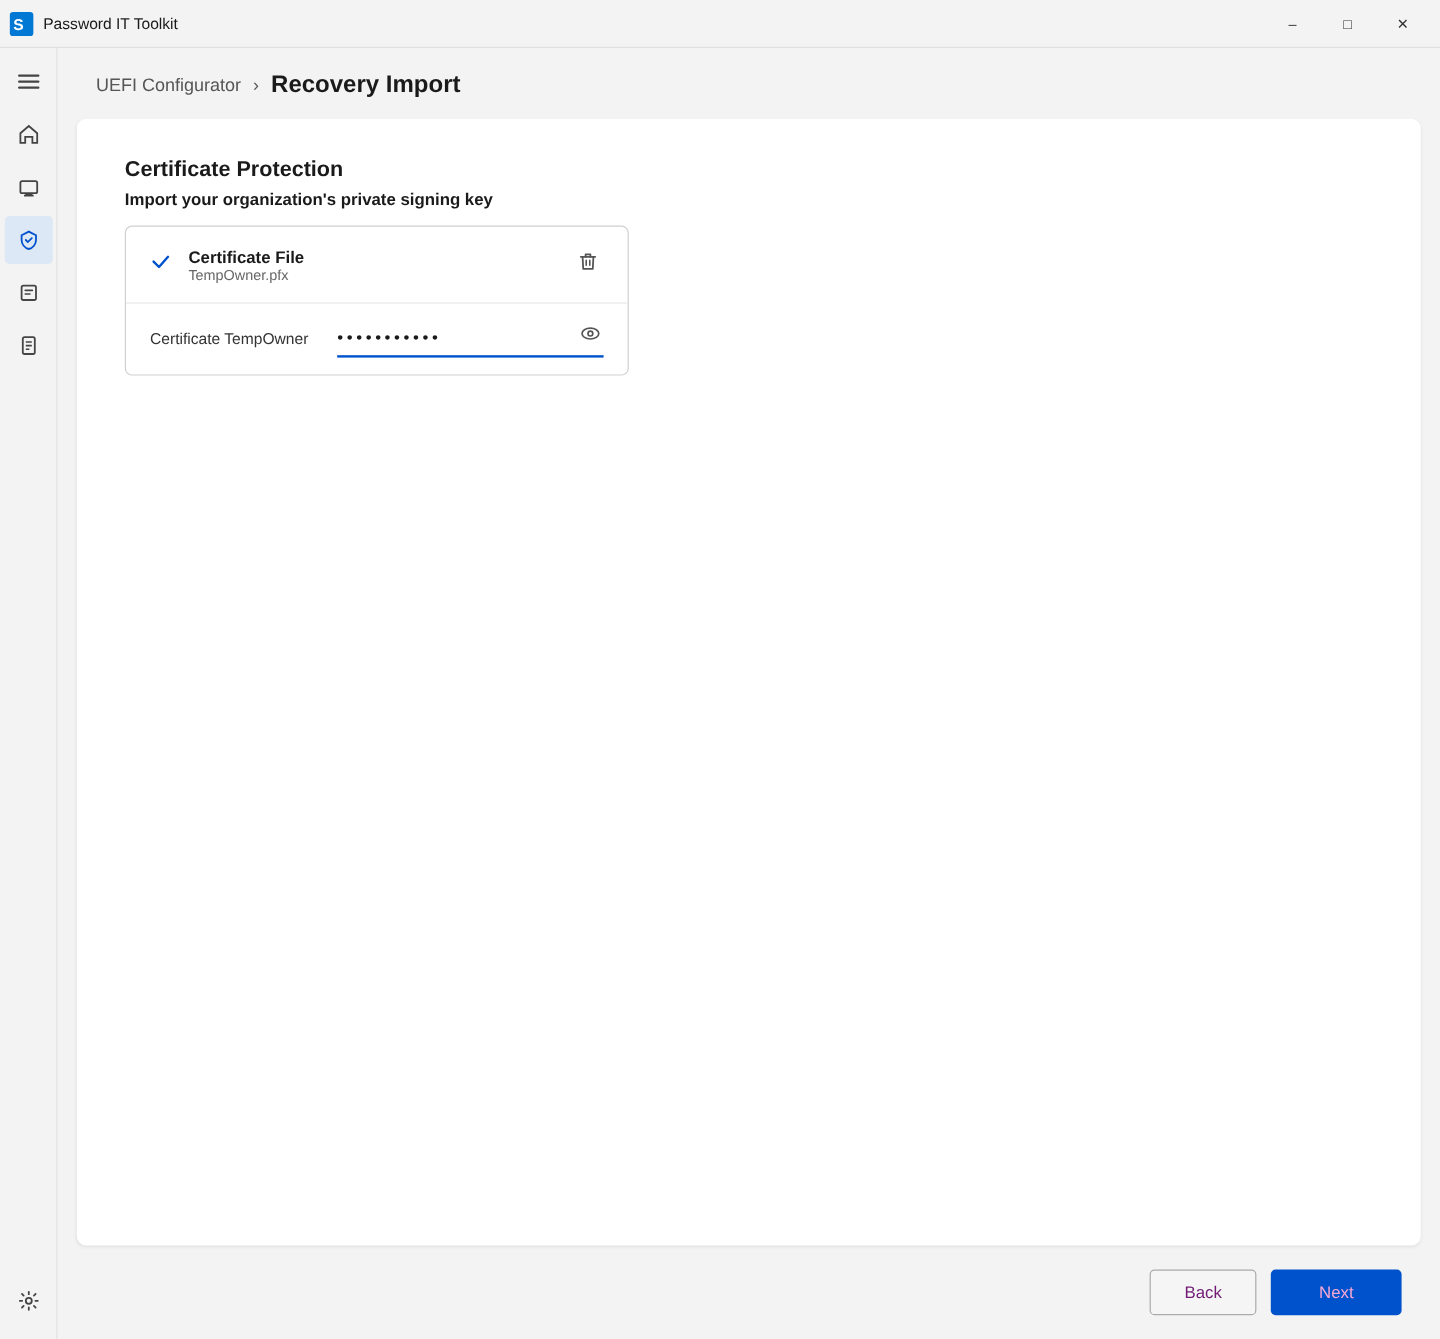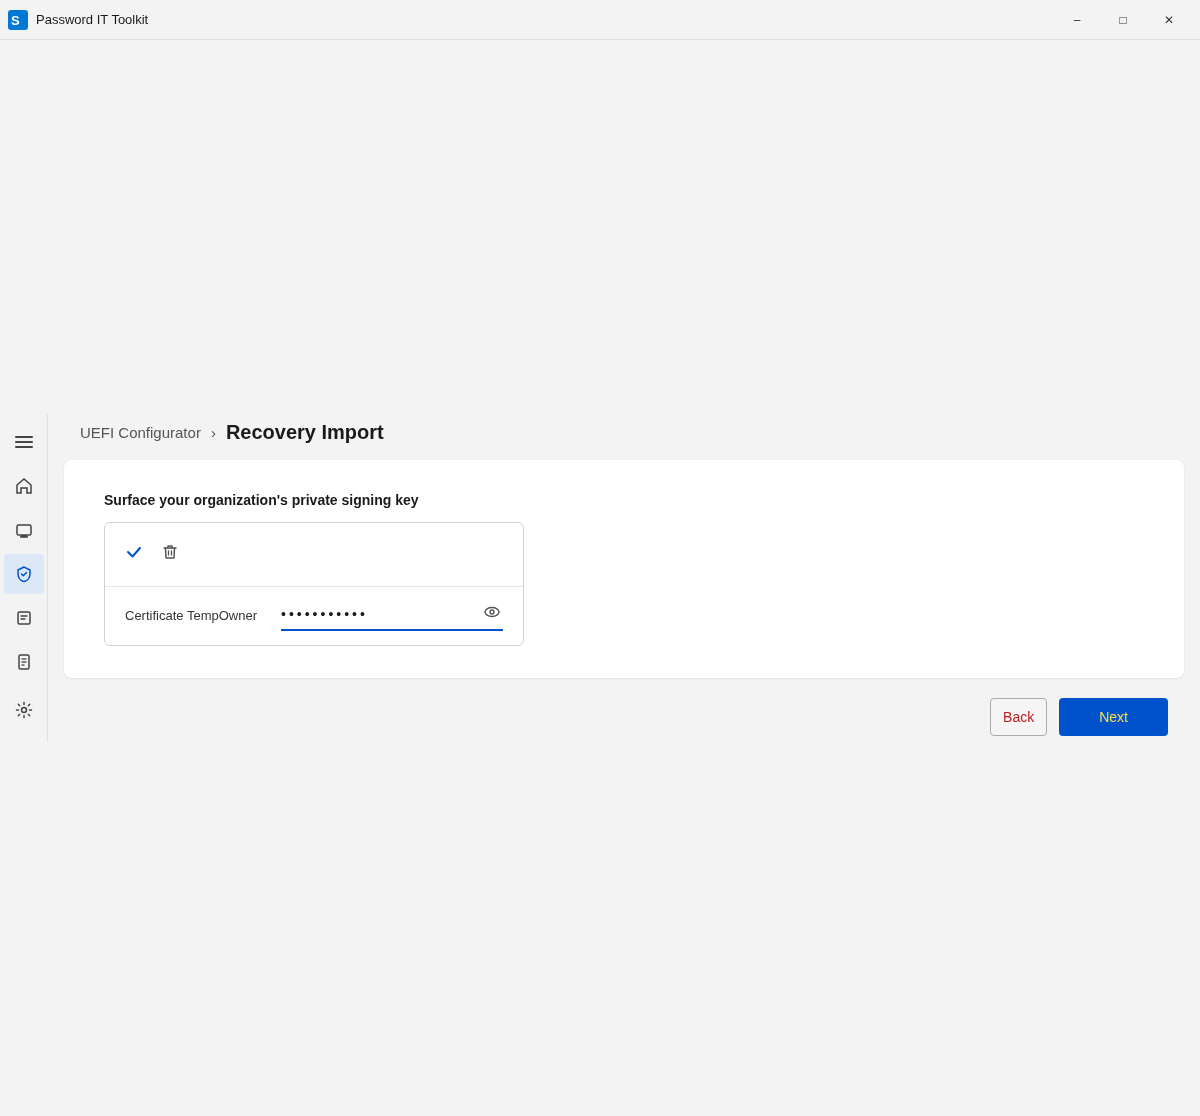--- a/index.html
+++ b/index.html
@@ -49,21 +49,20 @@
       align-items: center;
       justify-content: center;
       font-size: 12px;
       color: #333;
     }
 
     
     .app-body {
       display: flex;
       height: calc(1116px - 40px);
-      align-items: center;
     }
 
     
     .sidebar {
       width: 48px;
       background: #f3f3f3;
       border-right: 1px solid #e0e0e0;
       display: flex;
       flex-direction: column;
       align-items: center;
@@ -232,32 +231,32 @@
     }
 
     
     .footer-bar {
       padding: 20px 32px;
       display: flex;
       justify-content: flex-end;
       gap: 12px;
     }
     .btn-back {
-      padding: 10px 12px;
+      padding: 10px 28px;
       border: 1px solid #aaa;
       background: #f5f5f5;
       border-radius: 4px;
       font-size: 14px;
       cursor: pointer;
-      color: #b91c1c;
+      color: #701a75;
     }
     .btn-next {
       padding: 10px 40px;
       background: #0052cc;
-      color: #fde047;
+      color: #f9a8d4;
       border: none;
       border-radius: 4px;
       font-size: 14px;
       cursor: pointer;
       font-weight: 500;
     }
   </style>
 </head>
 <body>
 
@@ -331,31 +330,36 @@
 
   <div class="main-content">
 
     <div class="breadcrumb-bar">
       <span class="breadcrumb-link">UEFI Configurator</span>
       <span class="breadcrumb-separator">›</span>
       <span class="breadcrumb-current">Recovery Import</span>
     </div>
 
     <div class="content-area">
-
-      <div class="import-label">Surface your organization's private signing key</div>
+      <div class="section-title">Certificate Protection</div>
+
+      <div class="import-label">Import your organization's private signing key</div>
 
       <div class="cert-card">
 
         <div class="cert-file-row">
           <span class="cert-check">
             <svg width="18" height="18" viewBox="0 0 18 18" fill="none">
               <path d="M3 9L7.5 13.5L15 5" stroke="#0052cc" stroke-width="2" stroke-linecap="round" stroke-linejoin="round"></path>
             </svg>
           </span>
+          <div class="cert-file-info">
+            <div class="cert-file-name">Certificate File</div>
+            <div class="cert-file-sub">TempOwner.pfx</div>
+          </div>
           <button class="cert-delete-btn">
             <svg width="18" height="18" viewBox="0 0 18 18" fill="none">
               <path d="M3 5H15" stroke="#555" stroke-width="1.5" stroke-linecap="round"></path>
               <path d="M7 5V3H11V5" stroke="#555" stroke-width="1.5" stroke-linecap="round" stroke-linejoin="round"></path>
               <path d="M4.5 5L5 15H13L13.5 5" stroke="#555" stroke-width="1.5" stroke-linecap="round" stroke-linejoin="round"></path>
               <path d="M7.5 8V12M10.5 8V12" stroke="#555" stroke-width="1.3" stroke-linecap="round"></path>
             </svg>
           </button>
         </div>
 

